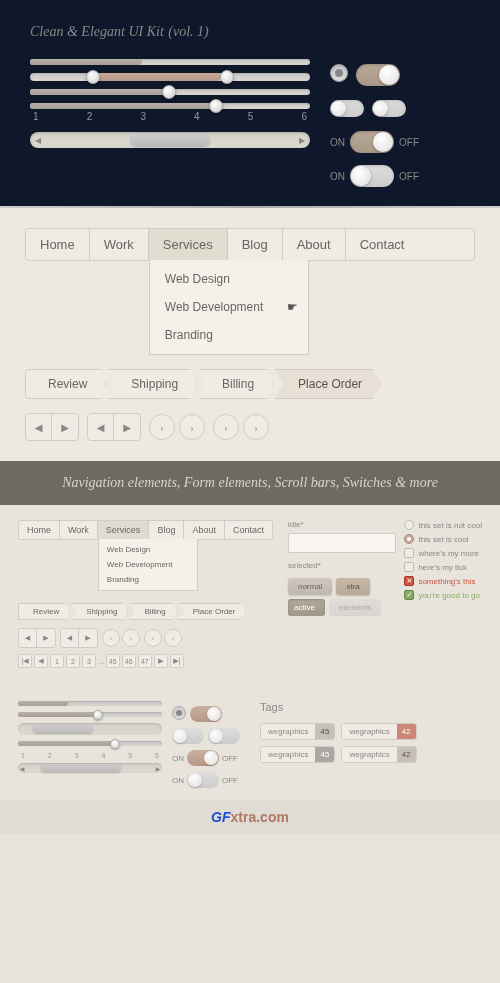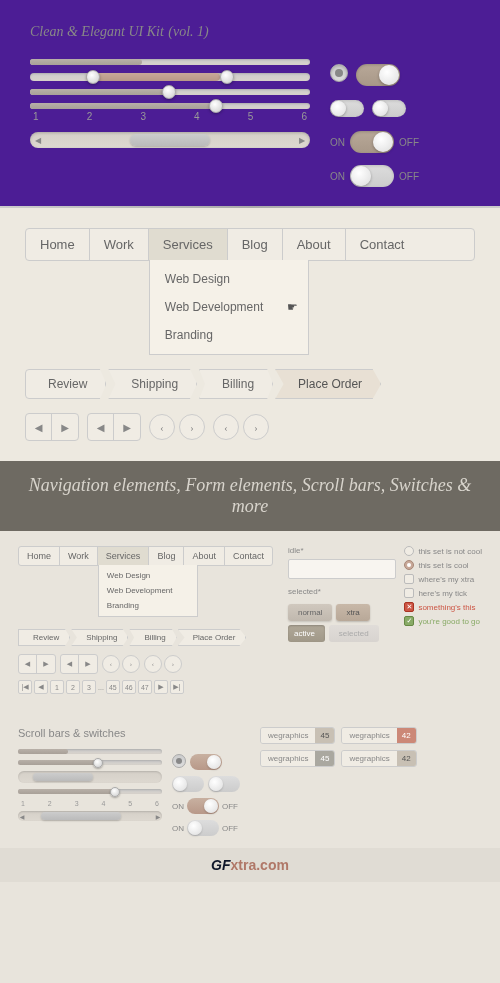--- a/index.html
+++ b/index.html
@@ -20,21 +20,21 @@
           transparent,
           transparent 2px,
           rgba(255,255,255,0.03) 2px,
           rgba(255,255,255,0.03) 4px
         );
     }
 
     
     .section-top {
       padding: 20px 30px 15px;
-      background: #4c1d95;
+      background: #0f172a;
     }
 
     .kit-title {
       font-family: Georgia, serif;
       font-style: italic;
       font-size: 18px;
       color: #666;
       margin-bottom: 18px;
       font-weight: normal;
     }
@@ -367,21 +367,21 @@
 
     
     .banner-section {
       background: #6e6a62;
       padding: 14px 25px;
       text-align: center;
     }
 
     .banner-text {
       font-style: italic;
-      font-size: 18px;
+      font-size: 14px;
       color: #d8d4cc;
       font-family: Georgia, serif;
     }
 
     
     .section-small {
       padding: 15px 18px;
       background: #e8e4dc;
       display: flex;
       gap: 15px;
@@ -865,21 +865,21 @@
 
     .watermark-text {
       font-size: 14px;
       font-weight: bold;
       color: #c8a898;
       font-family: Arial, sans-serif;
     }
 
     .watermark-text .gfx {
       font-style: italic;
-      color: #0f172a;
+      color: #1d4ed8;
     }
 
     .watermark-text .com {
       color: #b07868;
     }
 
     
     .cursor {
       display: inline-block;
       font-size: 16px;
@@ -1124,41 +1124,41 @@
           <div class="form-label">selected*</div>
         </div>
 
         <div class="btn-row">
           <button class="ui-btn btn-normal">normal</button>
           <button class="ui-btn btn-hover">xtra</button>
         </div>
 
         <div class="btn-row">
           <button class="ui-btn btn-active">active</button>
-          <button class="ui-btn btn-disabled">selected</button>
+          <button class="ui-btn btn-disabled">elements</button>
         </div>
       </div>
 
       <div class="check-col">
 
         <div class="check-item">
           <div class="check-box"></div>
           <span class="check-label">this set is not cool</span>
         </div>
 
         <div class="check-item">
           <div class="check-box checked">
             <div class="check-dot"></div>
           </div>
           <span class="check-label">this set is cool</span>
         </div>
 
         <div class="check-item">
           <div class="check-box-square"></div>
-          <span class="check-label">where's my xtra</span>
+          <span class="check-label">where's my more</span>
         </div>
 
         <div class="check-item">
           <div class="check-box-square"></div>
           <span class="check-label">here's my tick</span>
         </div>
 
         <div class="check-item">
           <div class="check-box-square checked-x">✕</div>
           <span class="check-label red">something's this</span>
@@ -1169,21 +1169,20 @@
           <span class="check-label green">you're good to go</span>
         </div>
       </div>
     </div>
   </div>
 </div>
 
 <div class="section-bottom texture">
 
   <div class="bottom-left">
-    <div class="section-subtitle">Scroll bars &amp; switches</div>
 
     <div style="display:flex; gap:10px;">
       <div style="flex:1;">
 
         <div class="small-scrollbar-track">
           <div class="small-scroll-fill" style="width:35%;"></div>
         </div>
 
         <div class="small-scrollbar-track">
           <div class="small-scroll-fill" style="width:55%;"></div>
@@ -1250,20 +1249,21 @@
           <div class="small-toggle off-gray">
             <div class="small-toggle-knob" style="left:1px;"></div>
           </div>
           <span class="small-toggle-label">OFF</span>
         </div>
       </div>
     </div>
   </div>
 
   <div class="tags-section">
+    <div class="section-subtitle">Tags</div>
 
     <div class="tag-row">
       <div class="tag">
         <span class="tag-text">wegraphics</span>
         <span class="tag-count">45</span>
       </div>
       <div class="tag">
         <span class="tag-text">wegraphics</span>
         <span class="tag-count pink">42</span>
       </div>

